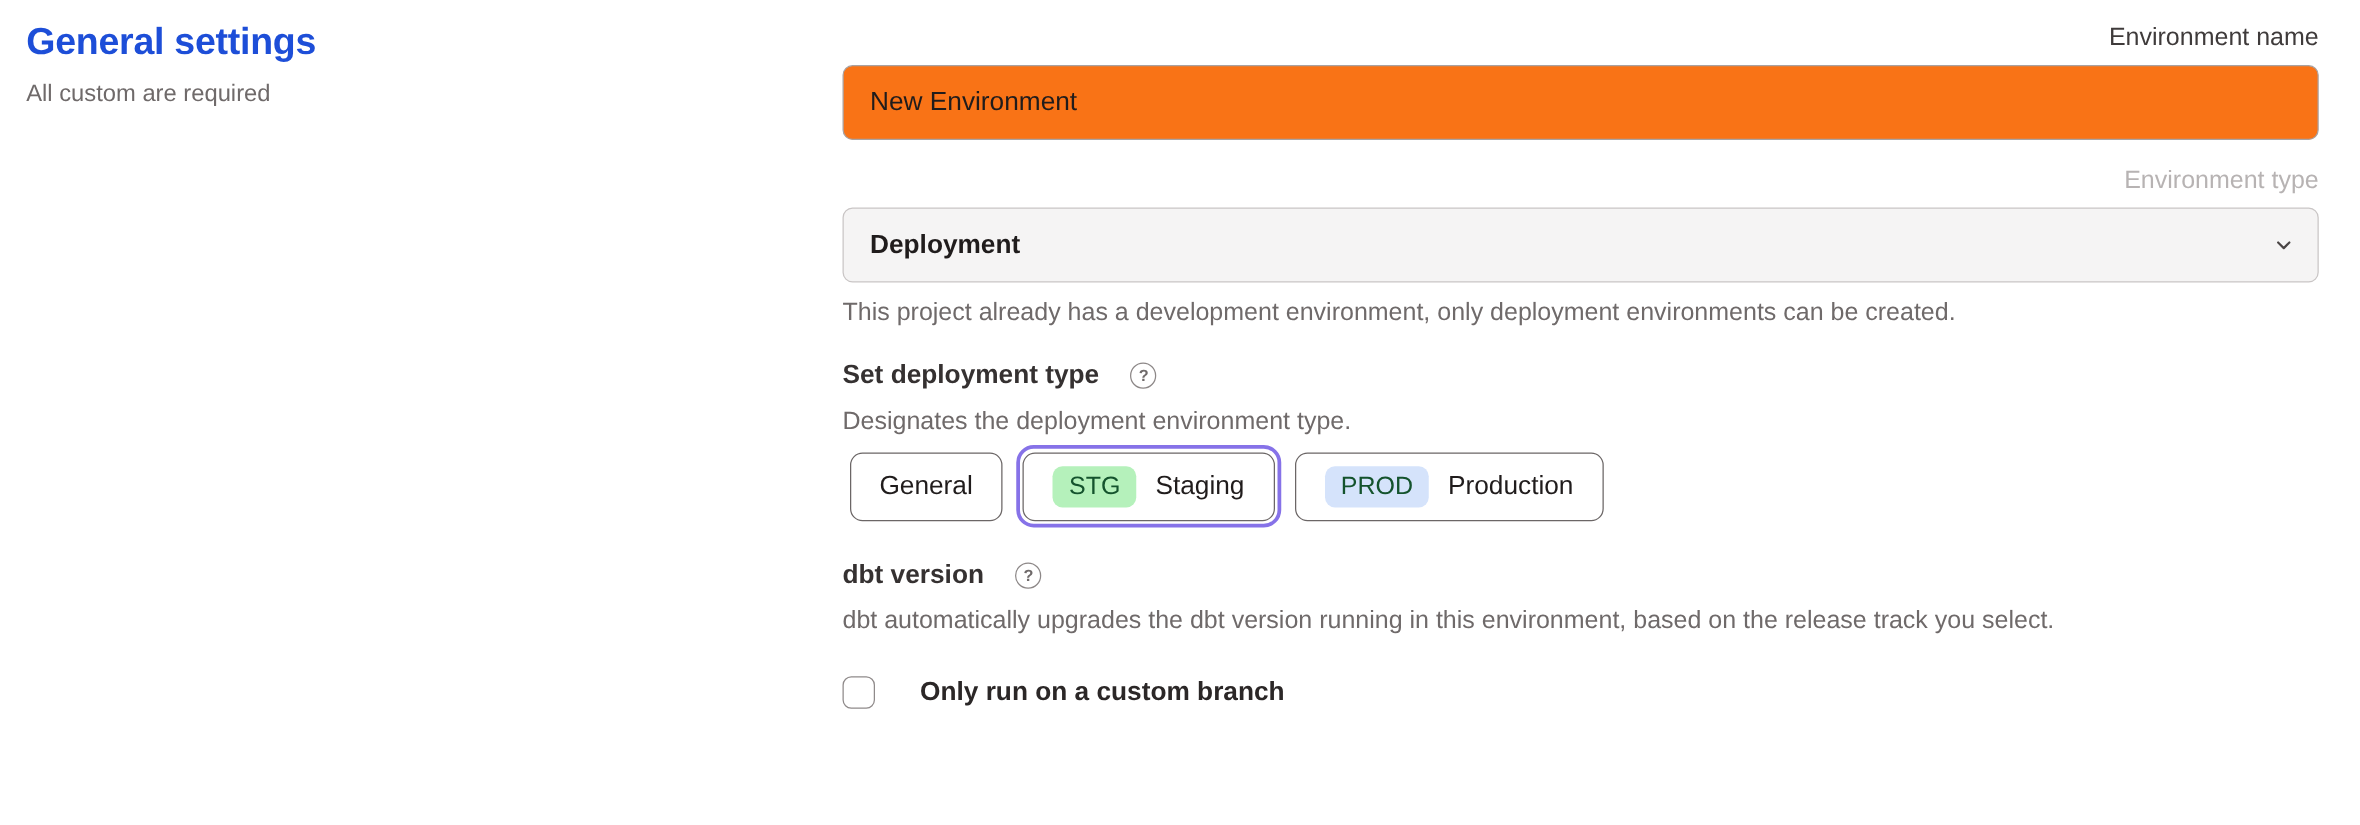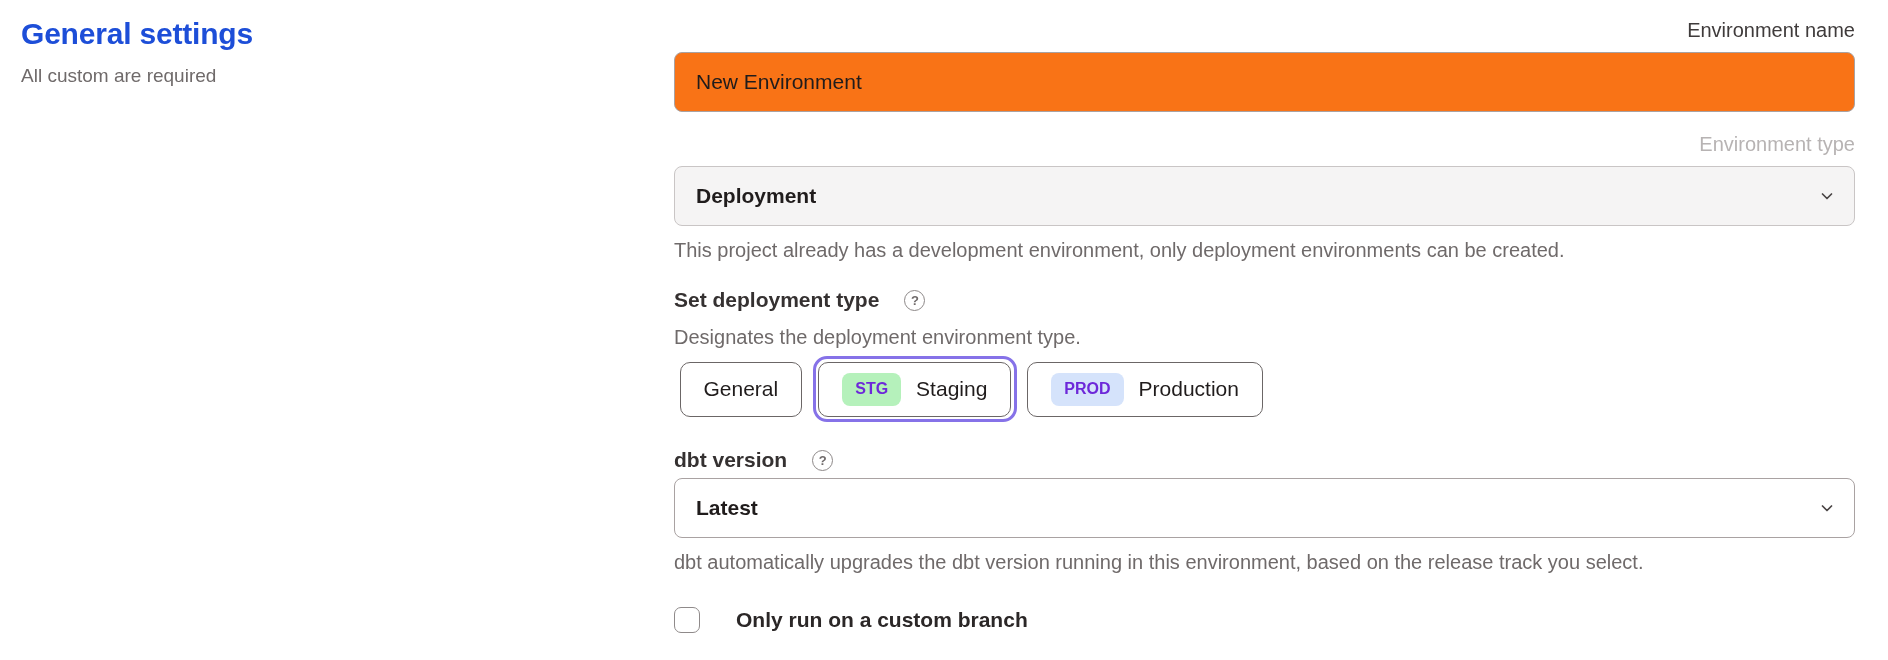--- a/index.html
+++ b/index.html
@@ -66,21 +66,21 @@
   .option-ring.selected { border-color: var(--accent-purple); }
   .option-btn {
     height: 55px; display: flex; align-items: center; gap: 15px;
     background: #fff; border: 1px solid var(--border-button); border-radius: 10px;
     padding: 12px 23px; font-family: inherit; font-size: 21px; font-weight: 500;
     color: #201c1c; cursor: pointer;
   }
   .badge {
     display: inline-flex; align-items: center; justify-content: center;
     height: 33px; padding: 0 13px; border-radius: 8px;
-    font-size: 16px; font-weight: 700; color: #6d28d9;
+    font-size: 20px; font-weight: 400; color: #14532d;
   }
   .badge.green { background: var(--badge-green); }
   .badge.blue { background: var(--badge-blue); }
 
   .version-select { margin-top: 6px; }
 
   .checkbox-row { margin-top: 33px; display: flex; align-items: center; gap: 36px; }
   .checkbox {
     appearance: none; -webkit-appearance: none; margin: 0;
     width: 26px; height: 26px; border: 1.5px solid #8f8a8a; border-radius: 7px;
@@ -146,26 +146,20 @@
         </div>
 
       </div>
     </div>
 
     <div class="group group-version">
       <div class="section-head">
         <span class="head-label">dbt version</span>
         <span class="help-circle">?</span>
       </div>
-      <div class="select version-select">
-        <span>Latest</span>
-        <svg class="chev" width="18" height="18" viewBox="0 0 18 18" fill="none">
-          <path d="M4.5 7 L9 11.5 L13.5 7" stroke="#4a4545" stroke-width="1.7" stroke-linecap="round" stroke-linejoin="round"></path>
-        </svg>
-      </div>
       <p class="helper">dbt automatically upgrades the dbt version running in this environment, based on the release track you select.</p>
     </div>
 
     <div class="checkbox-row">
       <input type="checkbox" class="checkbox" style="">
       <label class="checkbox-label">Only run on a custom branch</label>
     </div>
 
   </main>
 </div>

